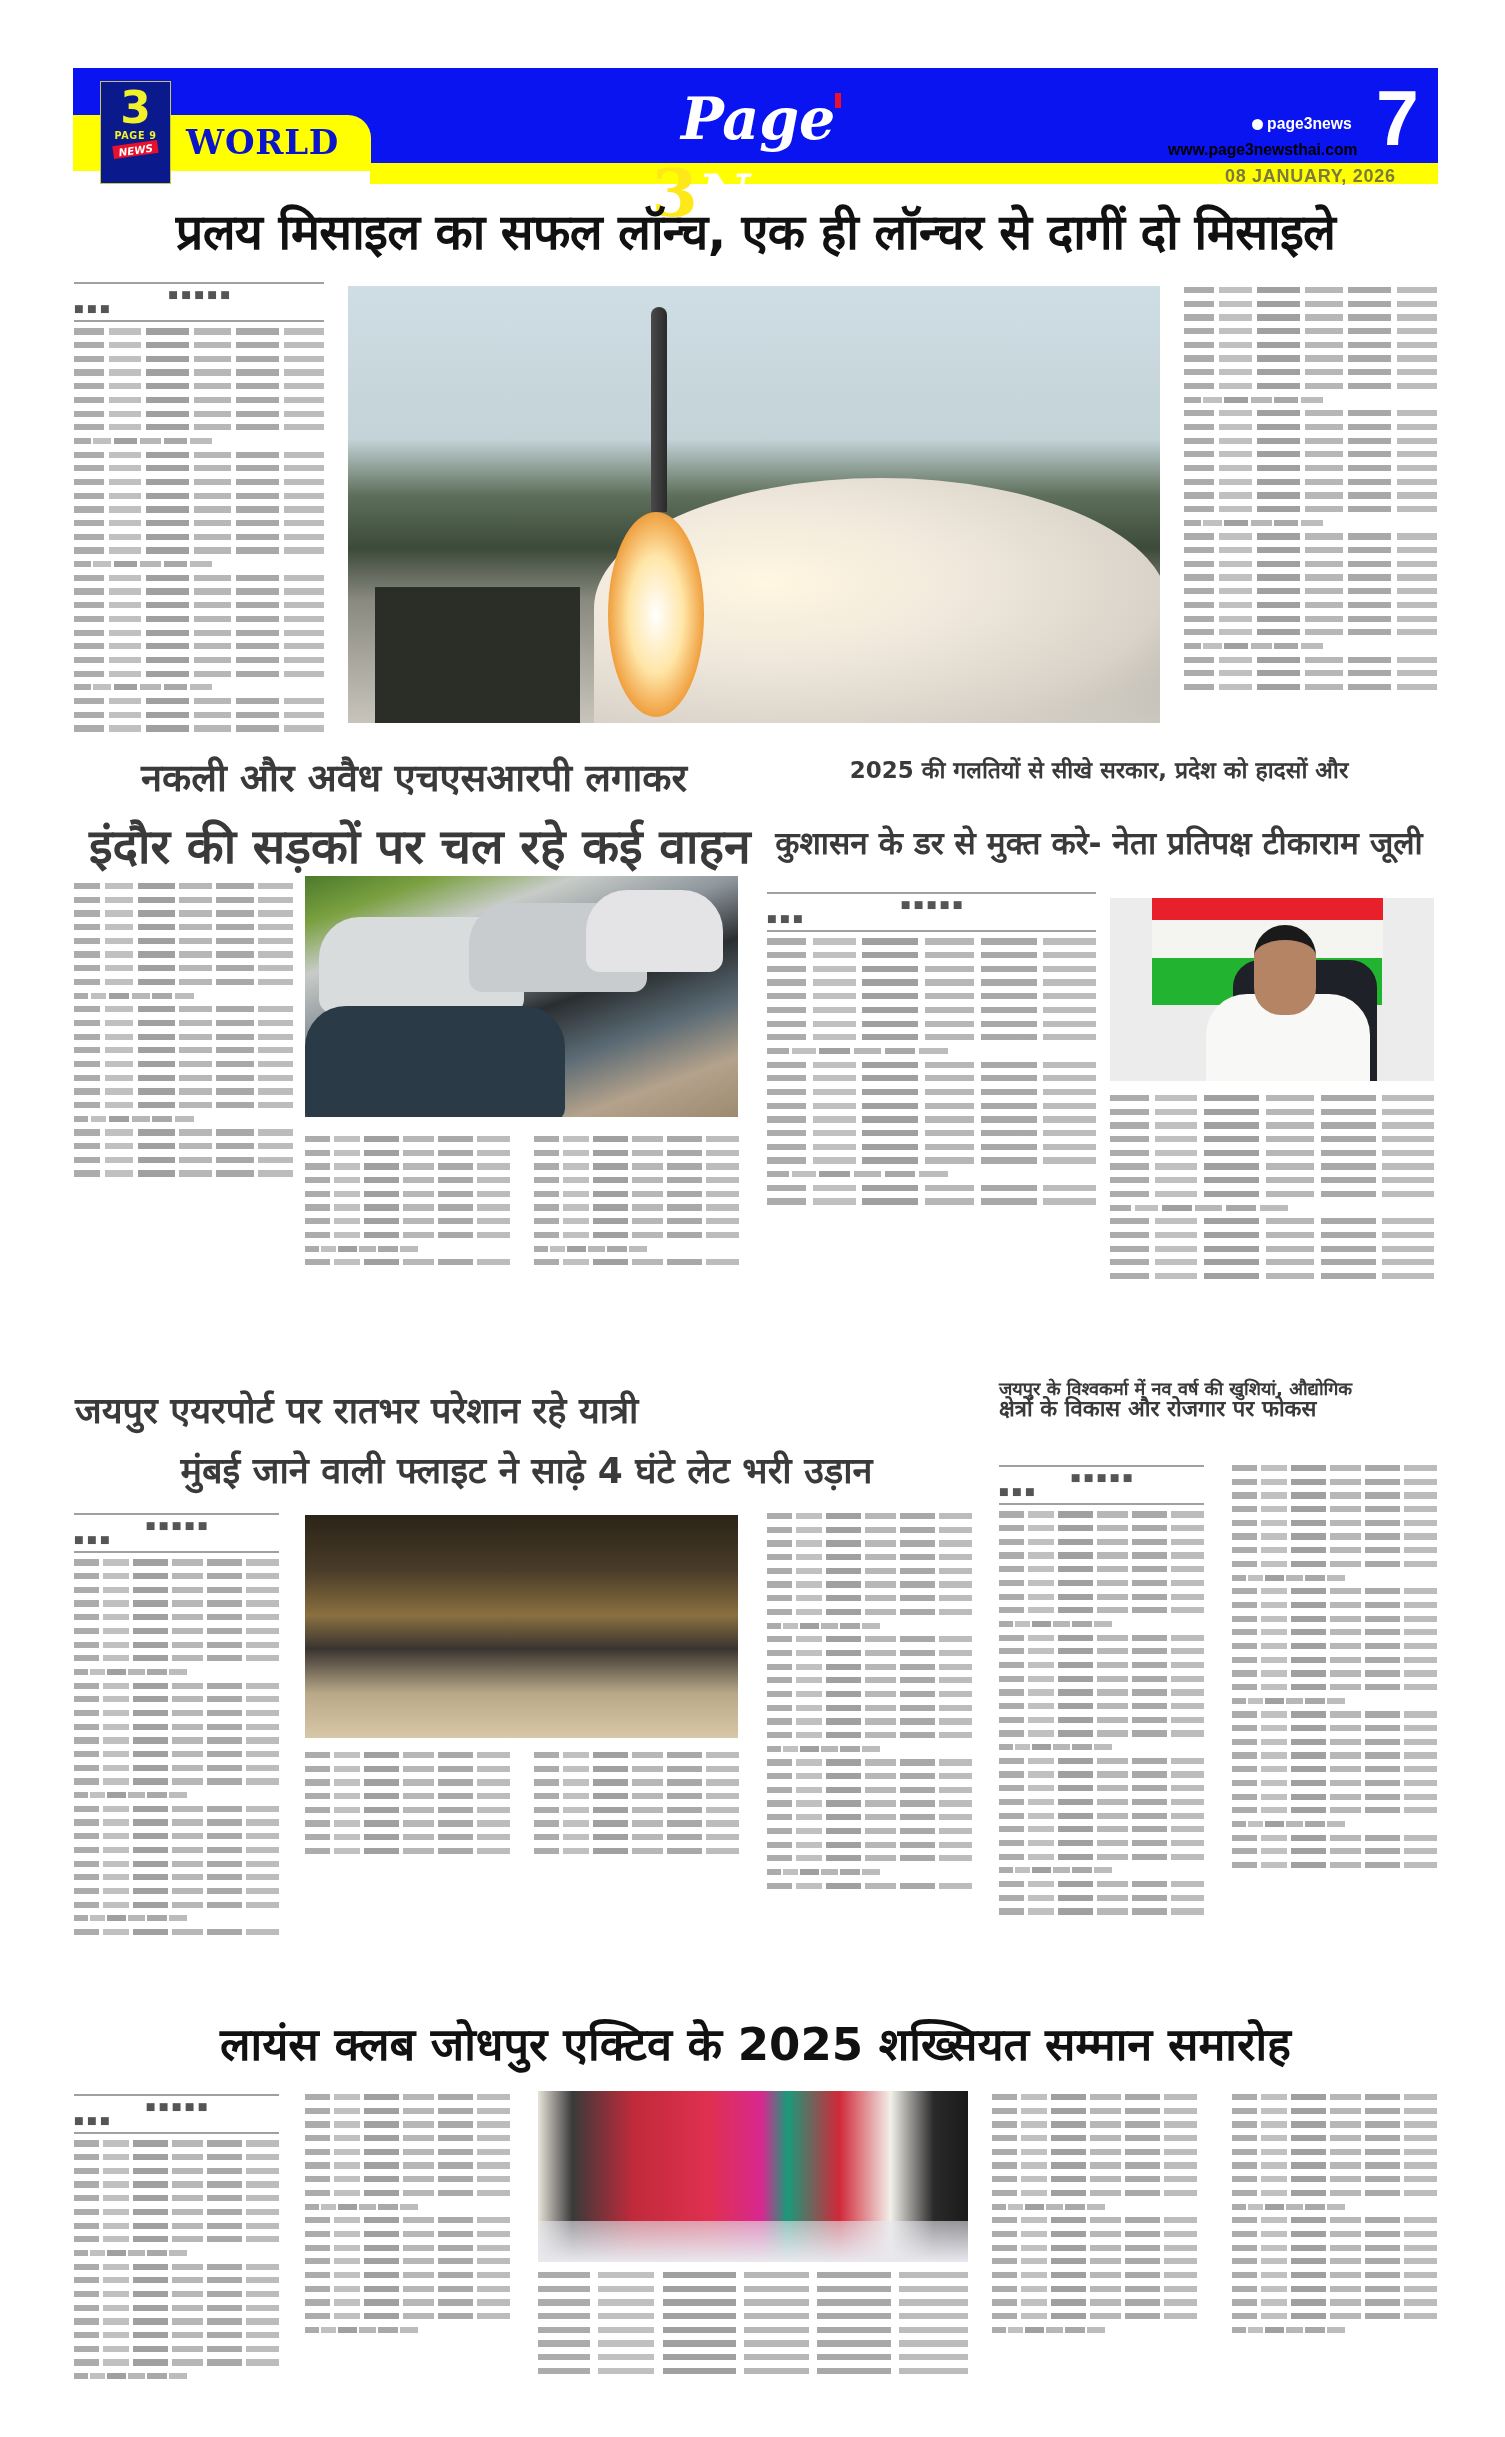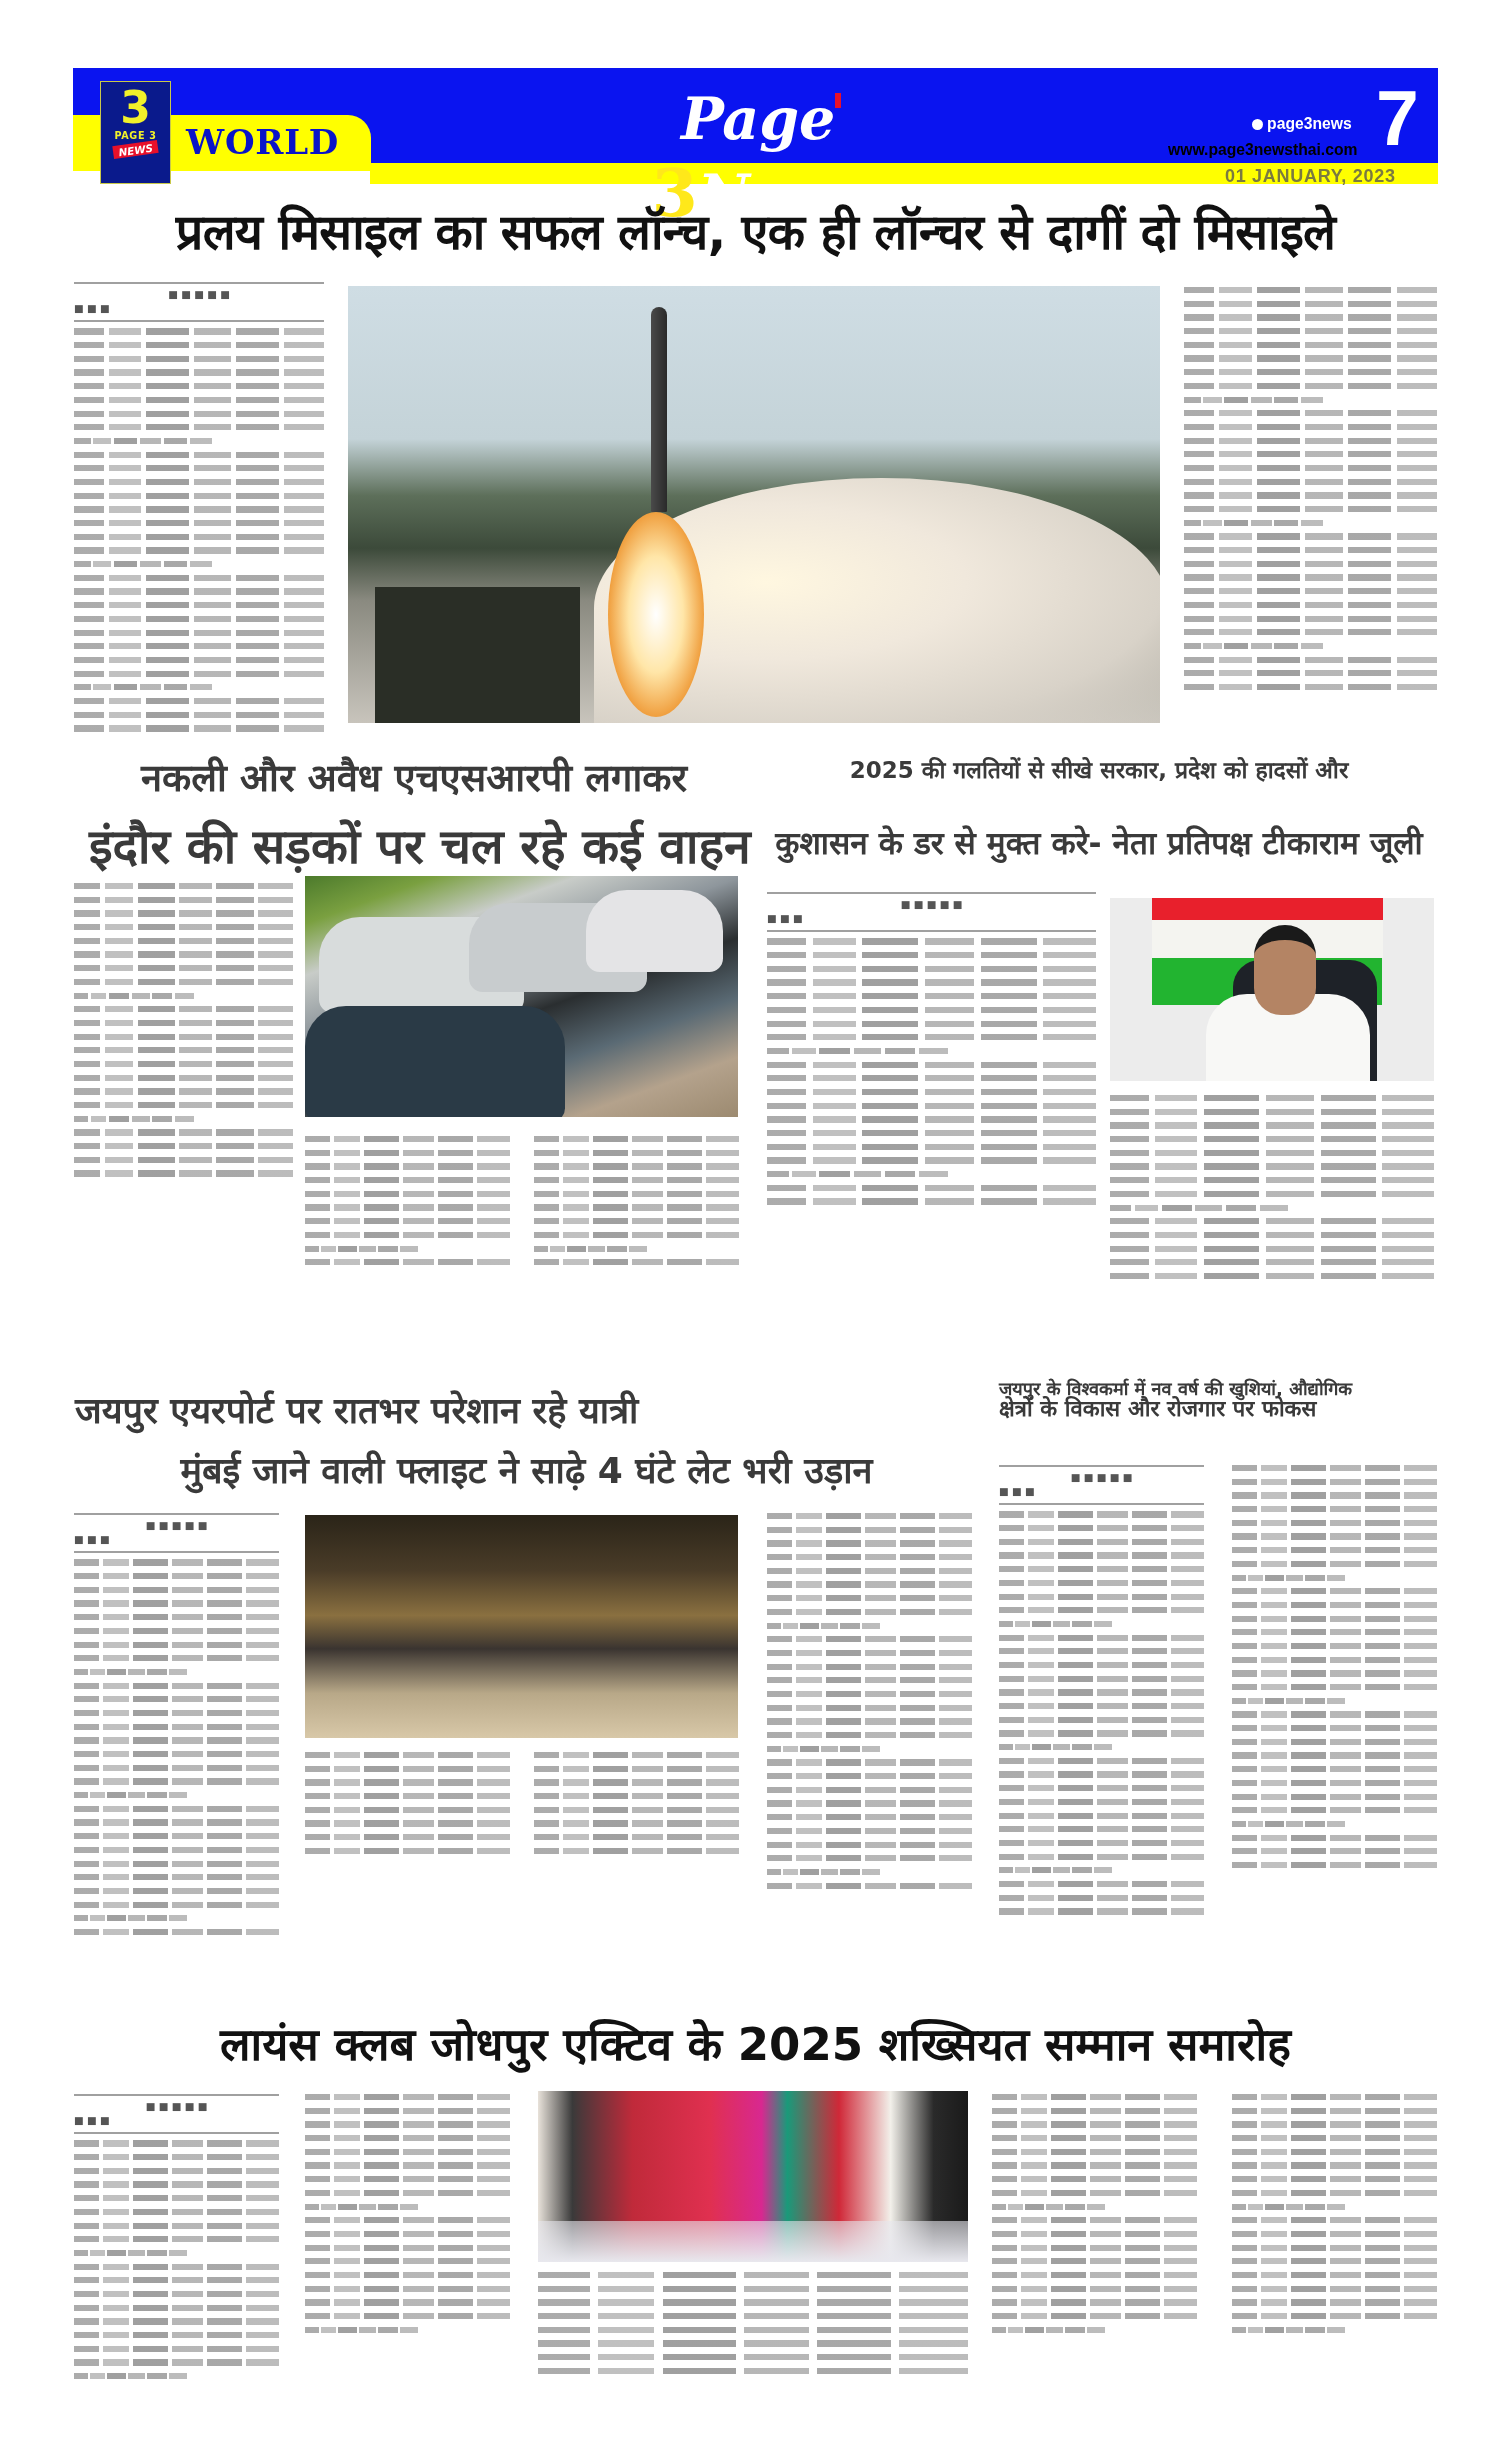--- a/index.html
+++ b/index.html
@@ -52,29 +52,29 @@
   .ph-lions .floor{position:absolute;left:0;bottom:0;width:100%;height:41px;background:linear-gradient(180deg,rgba(230,230,236,.6),#e8e8ee);}
 </style>
 </head>
 <body>
 
 <div class="abs mast"></div>
 <div class="abs mast-yellow"></div>
 <div class="abs mast-ybar"></div>
 <div class="abs logo-box">
   <div class="logo-3">3</div>
-  <div class="logo-p3">PAGE 3</div>
+  <div class="logo-p3">PAGE 9</div>
   <div class="logo-news">NEWS</div>
 </div>
 <div class="abs section">WORLD</div>
 <div class="abs brand"><span>Page</span><span class="three-dot"></span><span class="three">3</span><span>News</span></div>
 <div class="abs social"><span class="dot"></span><span>page3news</span></div>
 <div class="abs website">www.page3newsthai.com</div>
 <div class="abs pageno">7</div>
-<div class="abs date">01 JANUARY, 2023</div>
+<div class="abs date">08 JANUARY, 2026</div>
 
 <div class="abs hl hl1">प्रलय मिसाइल का सफल लॉन्च, एक ही लॉन्चर से दागीं दो मिसाइले</div>
 <div class="abs" style="left:74px;top:282px;width:250px;">
   <div class="byline">
       <span class="b1">■ ■ ■ ■ ■</span>
       <span>■ ■ ■</span>
     </div>
   <div id="a1c1">
       <div class="line"></div>
       <div class="line"></div>

